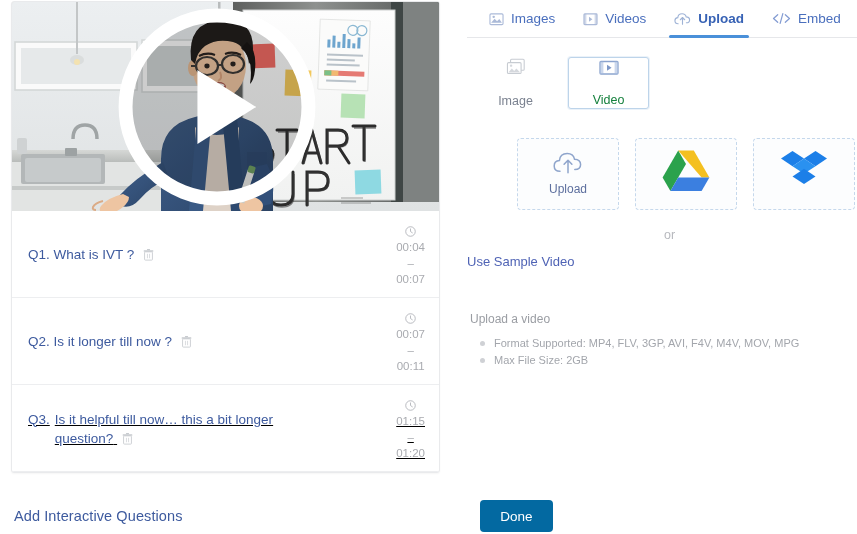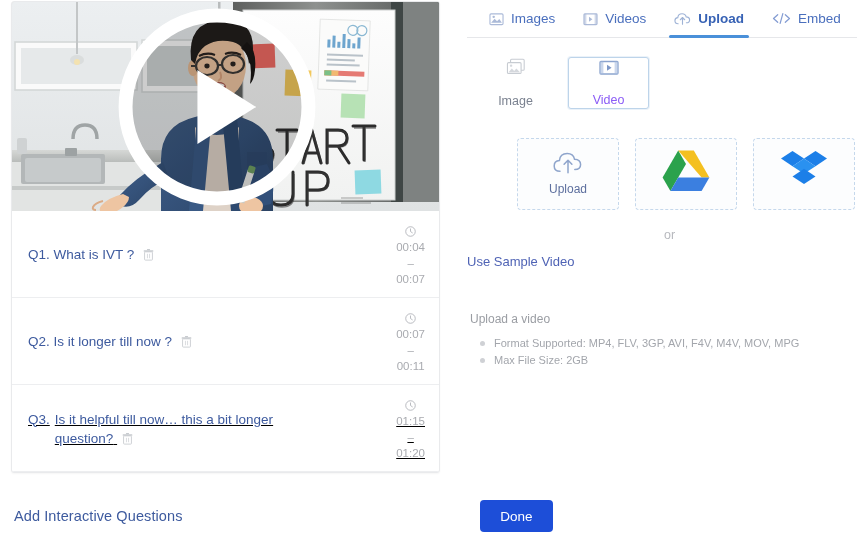--- a/index.html
+++ b/index.html
@@ -119,21 +119,21 @@
     border-radius: 3px;
     background: #fff;
     cursor: pointer;
   }
   .media-btn .mb-label { font-size: 12.5px; color: #7b8290; }
   .media-btn .mb-ico { opacity: .55; }
   .media-btn.selected {
     border-color: #bdd4ea;
     box-shadow: 0 0 0 1px rgba(189,212,234,.3);
   }
-  .media-btn.selected .mb-label { color: #8b5cf6; }
+  .media-btn.selected .mb-label { color: #15803d; }
   .media-btn.selected .mb-ico { opacity: .9; }
 
   
   .sources {
     display: flex; gap: 16px;
     padding: 29px 0 0 50px;
   }
   .src-card {
     width: 102px; height: 72px;
     border: 1px dashed #c5d8ec;
@@ -175,21 +175,21 @@
     left: 10px; top: 6px;
     width: 5px; height: 5px;
     border-radius: 50%;
     background: #cfd1d5;
   }
 
   
   .done-btn {
     position: absolute; left: 13px; top: 500px;
     width: 73px; height: 32px;
-    background: #1d4ed8;
+    background: #0369a1;
     color: #ffffff;
     font-size: 13.5px;
     border: none; border-radius: 4px;
     cursor: pointer;
     font-family: "Liberation Sans", sans-serif;
   }
 </style>
 </head>
 <body>
 

